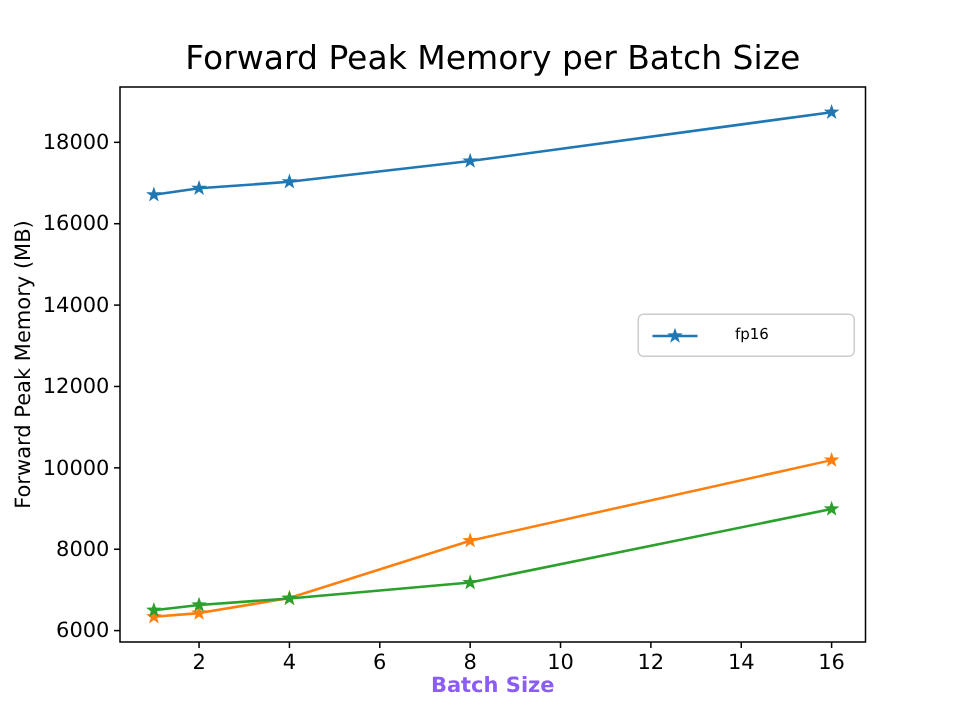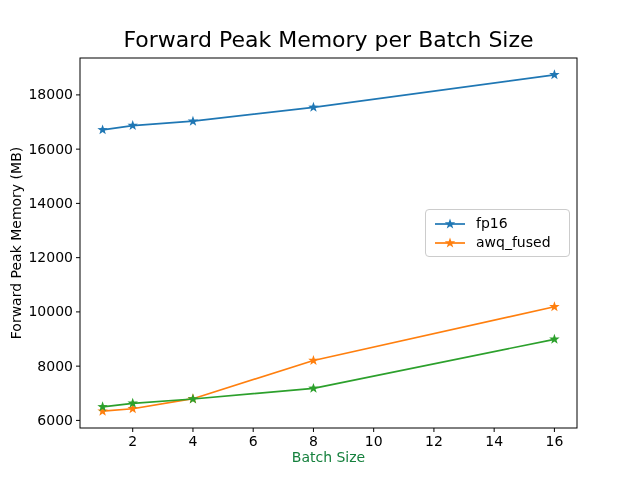--- a/index.html
+++ b/index.html
@@ -7,35 +7,35 @@
     position:relative;width:640px;height:480px;background:#ffffff;overflow:hidden;
     font-family:"DejaVu Sans","Liberation Sans",sans-serif;color:#000000;
   }
   .figure svg{position:absolute;left:0;top:0;}
   .chart-title{
     position:absolute;left:80px;top:30px;width:497px;text-align:center;
     font-size:22px;line-height:20px;color:#000;
   }
   .xlabel{
     position:absolute;left:80px;top:449px;width:497px;text-align:center;
-    font-size:14px;color:#15803d;
+    font-size:14px;color:#8b5cf6;font-weight:bold;
   }
   .ylabel{
     position:absolute;left:16px;top:243px;white-space:nowrap;
     transform:translate(-50%,-50%) rotate(-90deg);
     font-size:14px;color:#000;
   }
   .legend{
     position:absolute;left:425px;top:209px;width:145px;box-sizing:border-box;
     background:rgba(255,255,255,0.9);border:1px solid #cccccc;border-radius:4px;
     padding:4px 8px 4px 7px;
   }
   .legend-row{display:flex;align-items:center;height:19px;}
   .legend-row svg{position:static;flex:0 0 auto;}
-  .legend-label{margin-left:9px;font-size:14px;line-height:19px;color:#000;}
+  .legend-label{margin-left:23px;font-size:10px;line-height:19px;color:#000;}
 </style>
 </head>
 <body>
 
 <div class="figure">
 
   <svg id="plot-svg" width="640" height="480">
       <rect x="80" y="58" width="497" height="370" fill="none" stroke="#000000" stroke-width="1"></rect>
       <line x1="132.71212121212122" y1="428" x2="132.71212121212122" y2="432" stroke="#000000" stroke-width="1"></line>
       <text x="132.71212121212122" y="446" text-anchor="middle" font-size="14" fill="#000000">2</text>
@@ -92,22 +92,15 @@
   <div class="ylabel">Forward Peak Memory (MB)</div>
 
   <div class="legend">
     <div class="legend-row">
       <svg width="34" height="16" class="legend-handle">
         <line x1="2" y1="8" x2="32" y2="8" stroke-width="1.7" stroke="#1f77b4"></line>
         <path class="legend-star" d="M17.00 2.50L18.29 6.22L22.23 6.30L19.09 8.68L20.23 12.45L17.00 10.20L13.77 12.45L14.91 8.68L11.77 6.30L15.71 6.22Z" fill="#1f77b4"></path>
       </svg>
       <span class="legend-label">fp16</span>
     </div>
-    <div class="legend-row">
-      <svg width="34" height="16" class="legend-handle">
-        <line x1="2" y1="8" x2="32" y2="8" stroke-width="1.7" stroke="#ff7f0e"></line>
-        <path class="legend-star" d="M17.00 2.50L18.29 6.22L22.23 6.30L19.09 8.68L20.23 12.45L17.00 10.20L13.77 12.45L14.91 8.68L11.77 6.30L15.71 6.22Z" fill="#ff7f0e"></path>
-      </svg>
-      <span class="legend-label">awq_fused</span>
-    </div>
   </div>
 
 </div>
 
 </body></html>

